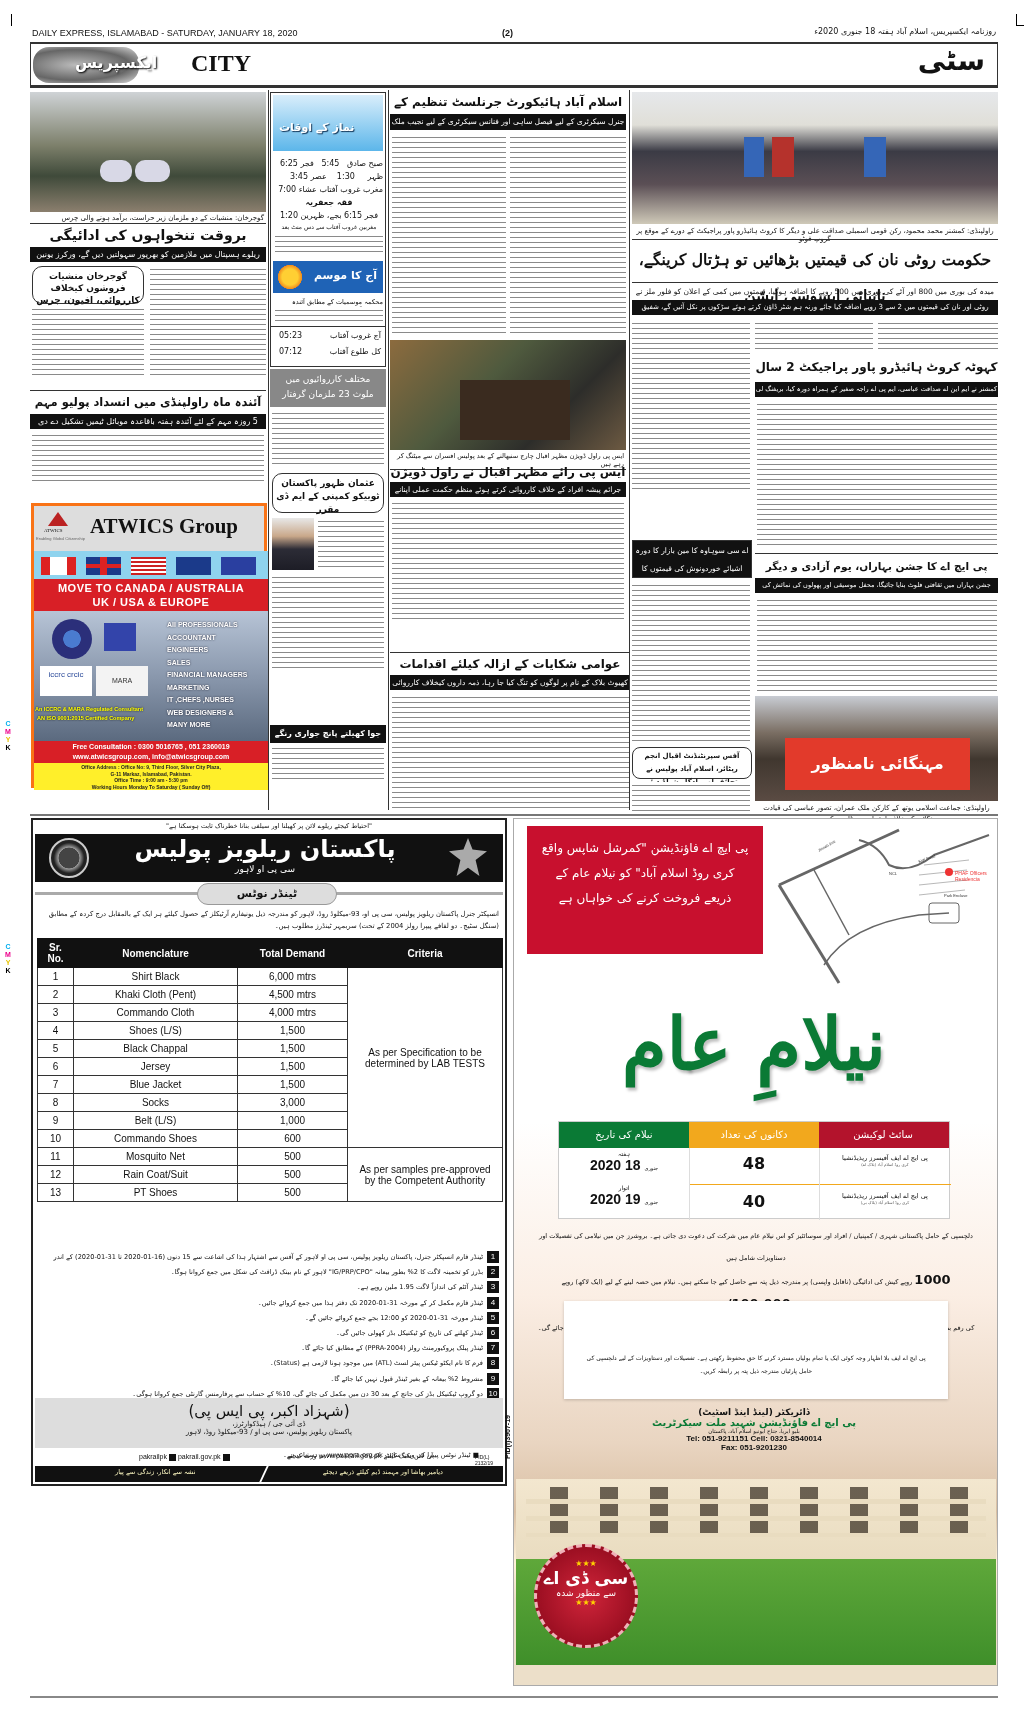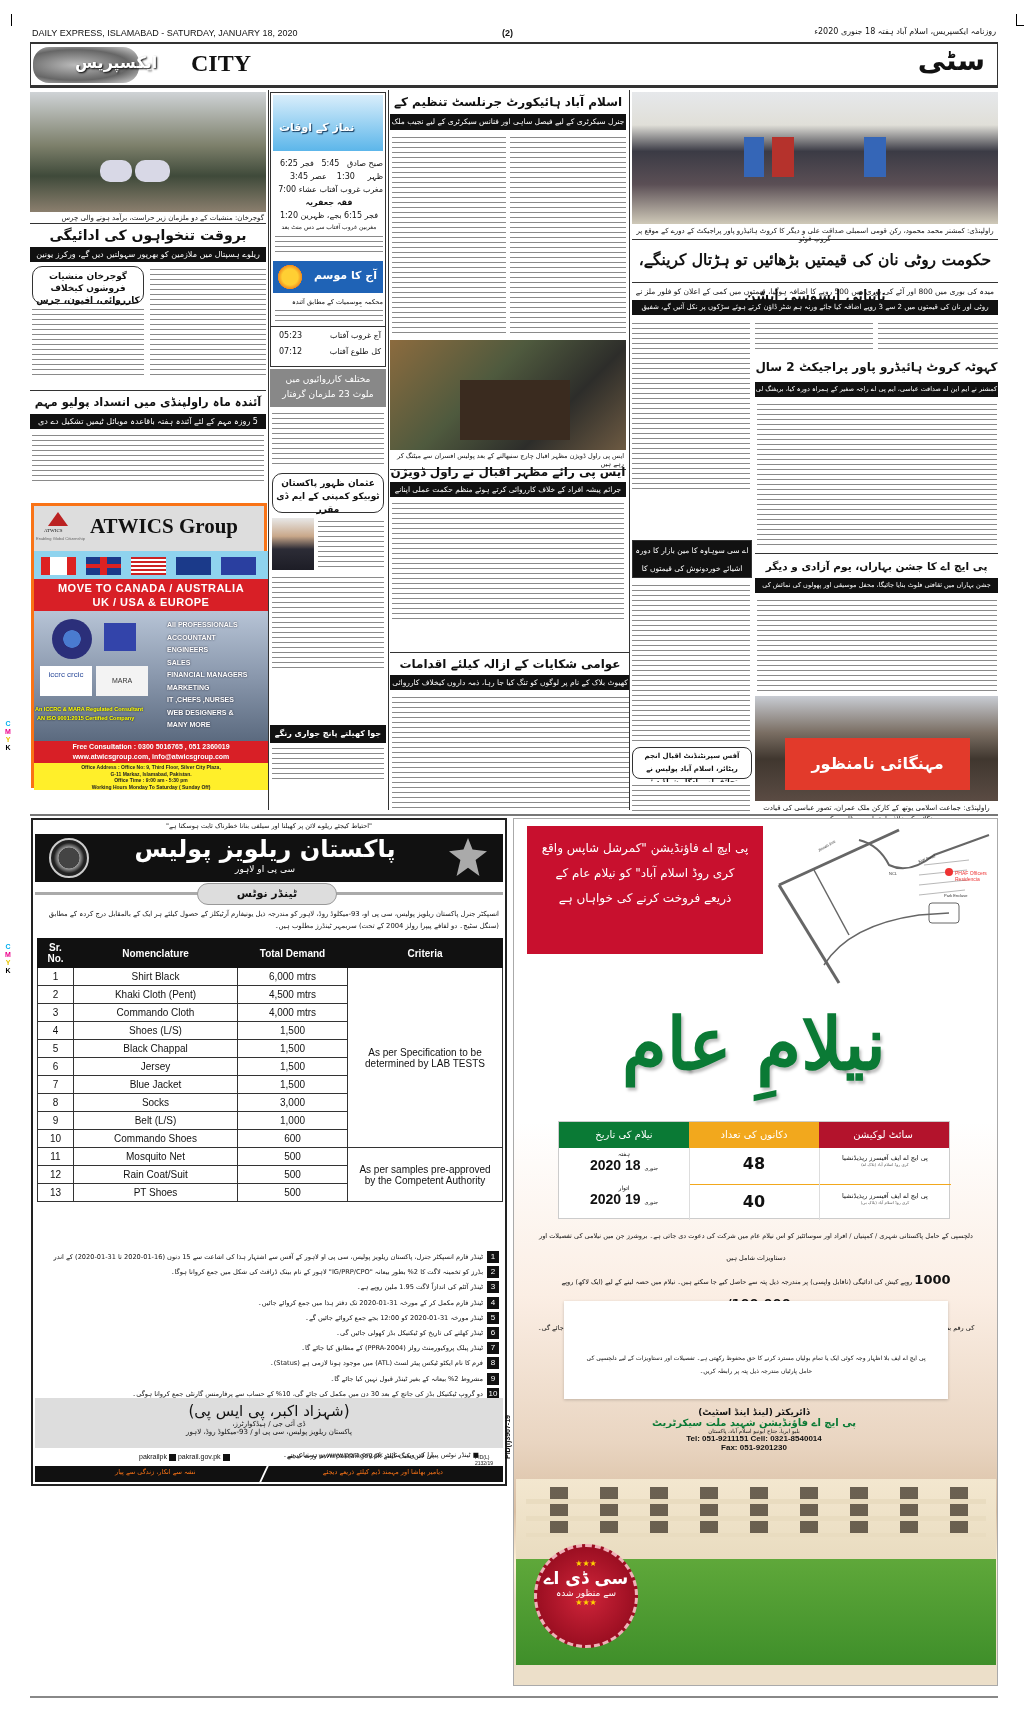--- a/index.html
+++ b/index.html
@@ -337,21 +337,21 @@
   <div class="abs" style="left:2px;top:632px;width:468px;height:12px;font-family:'Liberation Sans',sans-serif;font-size:7px;">
     <span class="abs" style="left:440px;top:2px;font-size:5px;">PID(L) 2132/19</span>
     <span class="abs urdu" style="right:70px;top:0;font-size:6.5px;">آن لائن بکنگ کیلئے www.pakrail.gov.pk وزٹ کیجئے</span>
     <span class="abs" style="left:104px;top:1px;">
       <span>pakrailpk</span>
       <span style="display:inline-block;width:7px;height:7px;background:#111;vertical-align:middle;"></span>
       <span>pakrail.gov.pk</span>
       <span style="display:inline-block;width:7px;height:7px;background:#111;vertical-align:middle;"></span>
     </span>
   </div>
-  <div class="abs" style="left:2px;top:646px;width:468px;height:16px;background:#111;color:#f97316;">
+  <div class="abs" style="left:2px;top:646px;width:468px;height:16px;background:#111;color:#fef9c3;">
     <span class="abs urdu" style="left:80px;top:2px;font-size:6.5px;">نشہ سے انکار، زندگی سے پیار</span>
     <div class="abs" style="left:228px;top:0;width:2px;height:16px;background:#fff;transform:skewX(-25deg);"></div>
     <span class="abs urdu" style="right:60px;top:2px;font-size:6.5px;">دیامیر بھاشا اور مہمند ڈیم کیلئے ذریعے دیجئے</span>
   </div>
 </div>
 
 <div class="abs" style="left:513px;top:818px;width:485px;height:868px;border:1px solid #aaa;background:linear-gradient(180deg,#fff 0%,#fff 35%,#fbeee4 55%,#e9d5c1 72%,#d9bfa3 80%,#fff2d8 86%,#ecdfc9 90%);">
   <div class="abs urdu center" style="left:13px;top:7px;width:236px;height:128px;background:#c8102e;color:#fff;font-size:12px;line-height:25px;padding:10px 14px;text-align:center;">پی ایچ اے فاؤنڈیشن "کمرشل شاپس واقع کری روڈ اسلام آباد" کو نیلام عام کے ذریعے فروخت کرنے کی خواہاں ہے</div>
   <svg class="abs" style="left:255px;top:6px;" width="225" height="160" viewBox="0 0 225 160">
     <path d="M10 60 L130 5" stroke="#666" stroke-width="3" fill="none"></path>

